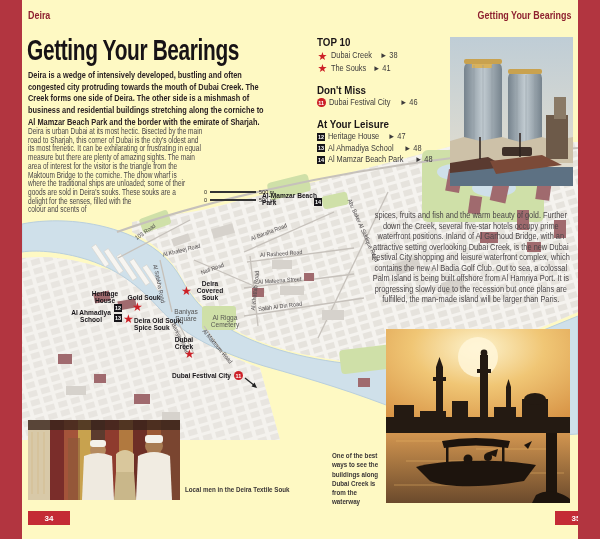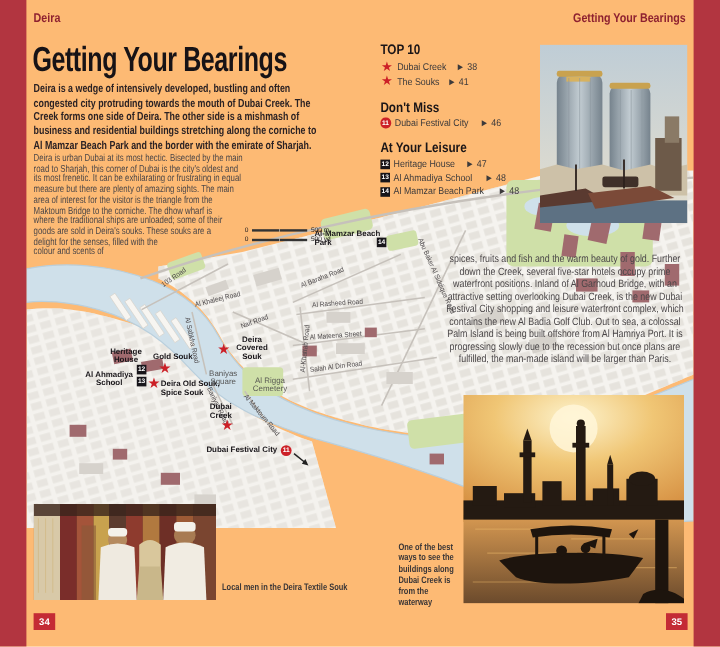--- a/index.html
+++ b/index.html
@@ -1,17 +1,17 @@
 <!DOCTYPE html>
 <html><head>
 <meta charset="utf-8">
 <style>
   *{margin:0;padding:0;box-sizing:border-box}
   html,body{width:600px;height:539px;background:#fff;font-family:"Liberation Sans",sans-serif;-webkit-font-smoothing:antialiased}
-  #page{position:relative;width:600px;height:539px;background:#fdba74;overflow:hidden}
+  #page{position:relative;width:600px;height:539px;background:#fef9c3;overflow:hidden}
   .abs{position:absolute}
   .strip{position:absolute;top:0;bottom:0;width:22px;background:#b23540;z-index:9}
   .hdr{font-weight:bold;color:#8e2130;font-size:10.5px;white-space:nowrap}
   #title{left:27px;top:34px;font-size:29px;font-weight:bold;color:#171316;letter-spacing:-.5px;white-space:nowrap;transform:scaleX(.72);transform-origin:0 0;z-index:4}
   #intro{left:28px;top:69px;width:314px;font-size:9.6px;line-height:11.7px;font-weight:bold;color:#2b2224;transform:scaleX(.77);transform-origin:0 0;z-index:4}
   #body-l{left:28px;top:127px;width:228px;font-size:8.4px;line-height:8.7px;color:#4a4648;transform:scaleX(.78);transform-origin:0 0;z-index:4}
   .sp{float:right;clear:right}
   #col-r{left:370px;top:210px;width:240px;font-size:8.8px;line-height:10.5px;color:#4a4648;text-align:center;transform:scaleX(.84);transform-origin:0 0;z-index:4}
   
   #sidebar{left:317px;top:36px;width:120px;z-index:4}
@@ -20,21 +20,21 @@
   .sb-item .lbl{transform:scaleX(.9);transform-origin:0 50%}
   .star{color:#cc2027;font-size:11px;line-height:10px;width:11px;display:inline-block;text-align:center}
   .bsq{display:inline-flex;align-items:center;justify-content:center;width:8px;height:8px;background:#17151a;color:#fff;font-size:5.5px;font-weight:bold;flex:0 0 auto}
   .bcr{display:inline-flex;align-items:center;justify-content:center;width:8.5px;height:8.5px;background:#cc2027;color:#fff;font-size:5.5px;font-weight:bold;border-radius:50%;flex:0 0 auto}
   .gap8{height:8px}
   
   .cap{font-size:7.8px;line-height:9.3px;font-weight:bold;color:#3a3637;transform:scaleX(.8);transform-origin:0 0}
   
   .photo{position:absolute;z-index:3;overflow:hidden}
   
-  .pgbox{position:absolute;width:18px;height:14px;background:#c42b35;color:#fff;font-size:8px;font-weight:bold;display:flex;align-items:center;justify-content:center;z-index:6}
+  .pgbox{position:absolute;width:42px;height:14px;background:#c42b35;color:#fff;font-size:8px;font-weight:bold;display:flex;align-items:center;justify-content:center;z-index:6}
   
   #map{position:absolute;left:22px;top:140px;width:556px;height:300px;z-index:1}
   .mlbl{position:absolute;font-size:6.6px;font-weight:bold;color:#19161a;line-height:7px;text-align:center;z-index:2}
   .rlbl{position:absolute;font-size:6px;color:#4e4a4c;white-space:nowrap;transform-origin:0 0;z-index:2}
   .mstar{position:absolute;color:#cc2027;font-size:12px;line-height:11px;z-index:2}
   .mbsq{position:absolute;width:8px;height:8px;background:#17151a;color:#fff;font-size:5.5px;font-weight:bold;display:flex;align-items:center;justify-content:center;z-index:2}
   .mbcr{position:absolute;width:9px;height:9px;background:#cc2027;color:#fff;font-size:5.5px;font-weight:bold;display:flex;align-items:center;justify-content:center;border-radius:50%;z-index:2}
   .scale{position:absolute;font-size:5.5px;color:#1c1a1d;z-index:2}
   .scale .row{display:flex;align-items:center;gap:3px;height:8px}
   .scale .bar{width:46px;height:2.5px;background:linear-gradient(90deg,#333 0 49%,#999 49% 51%,#333 51% 100%)}

